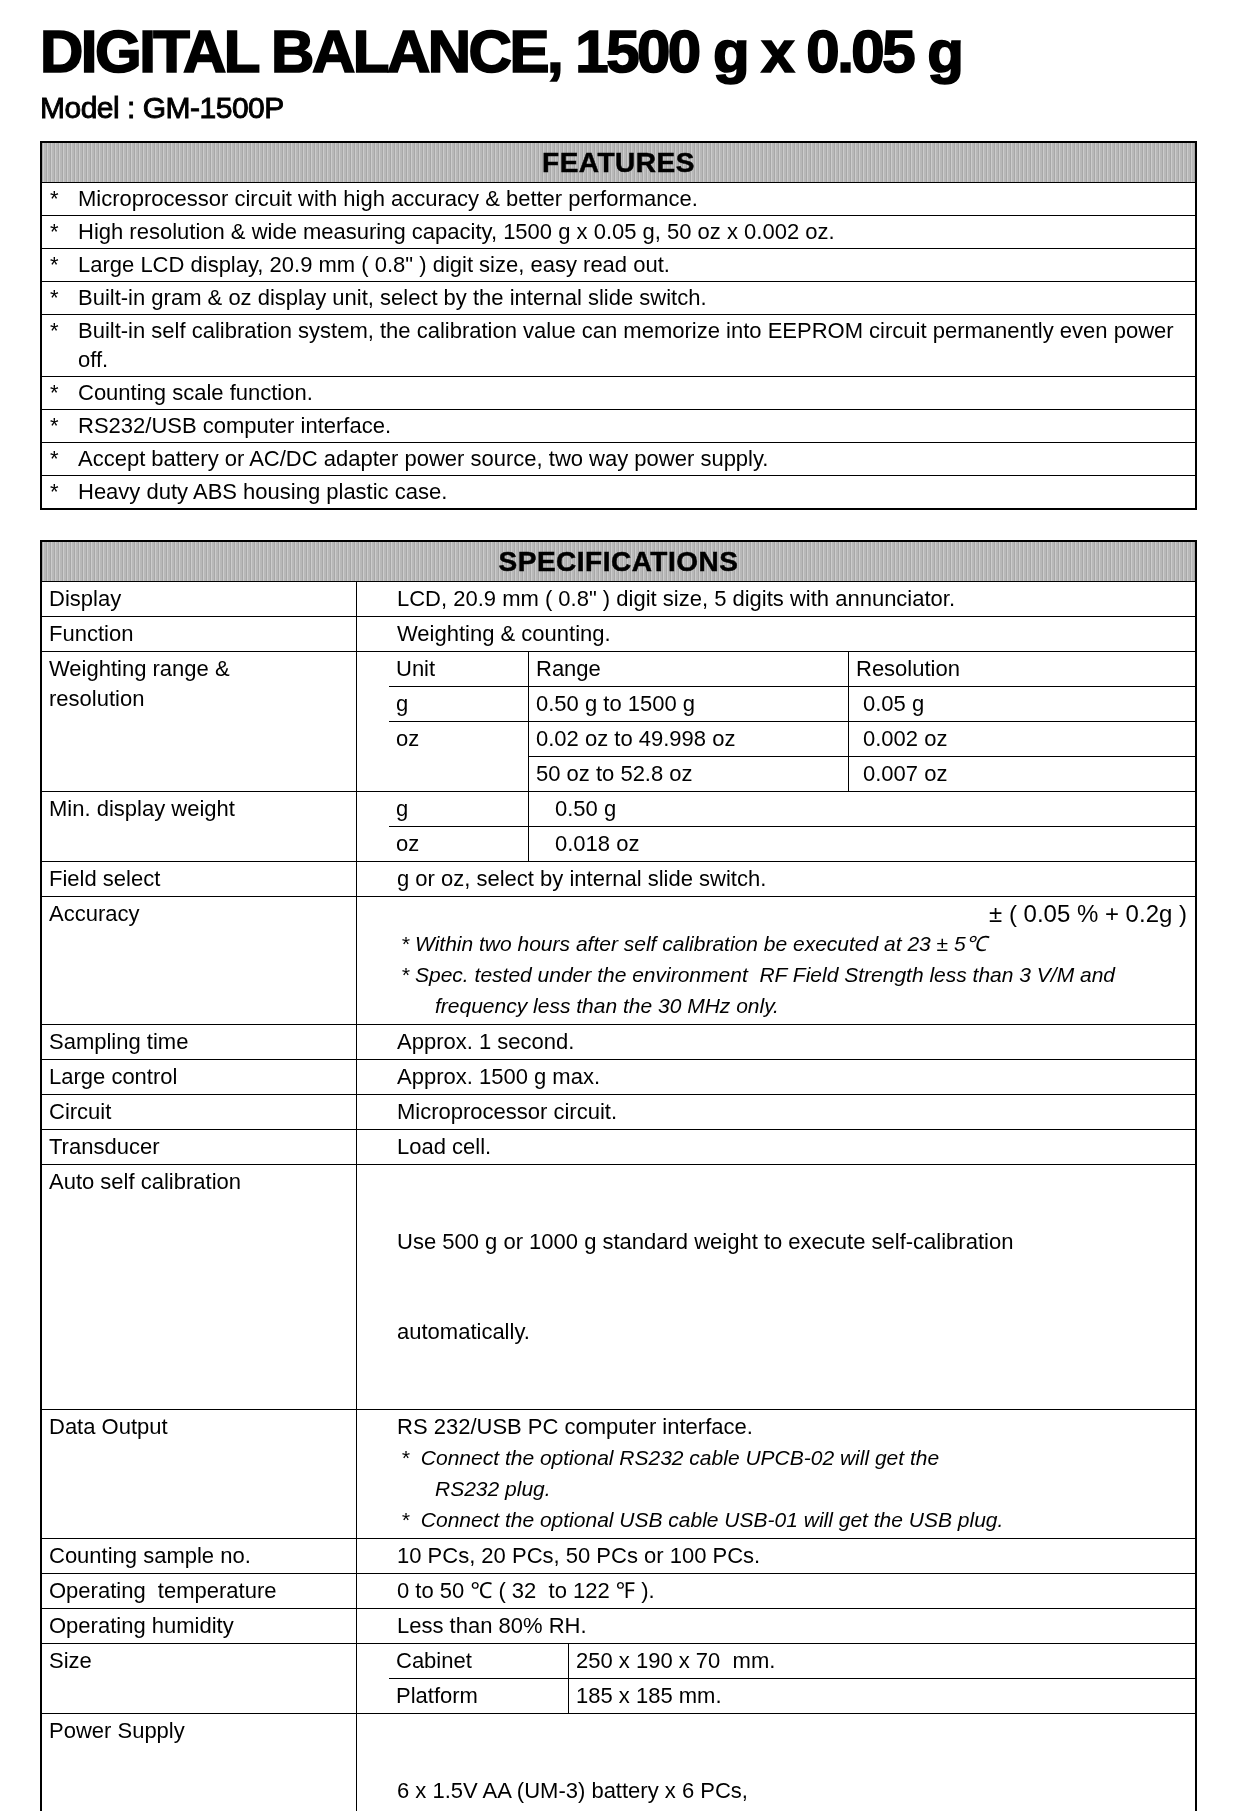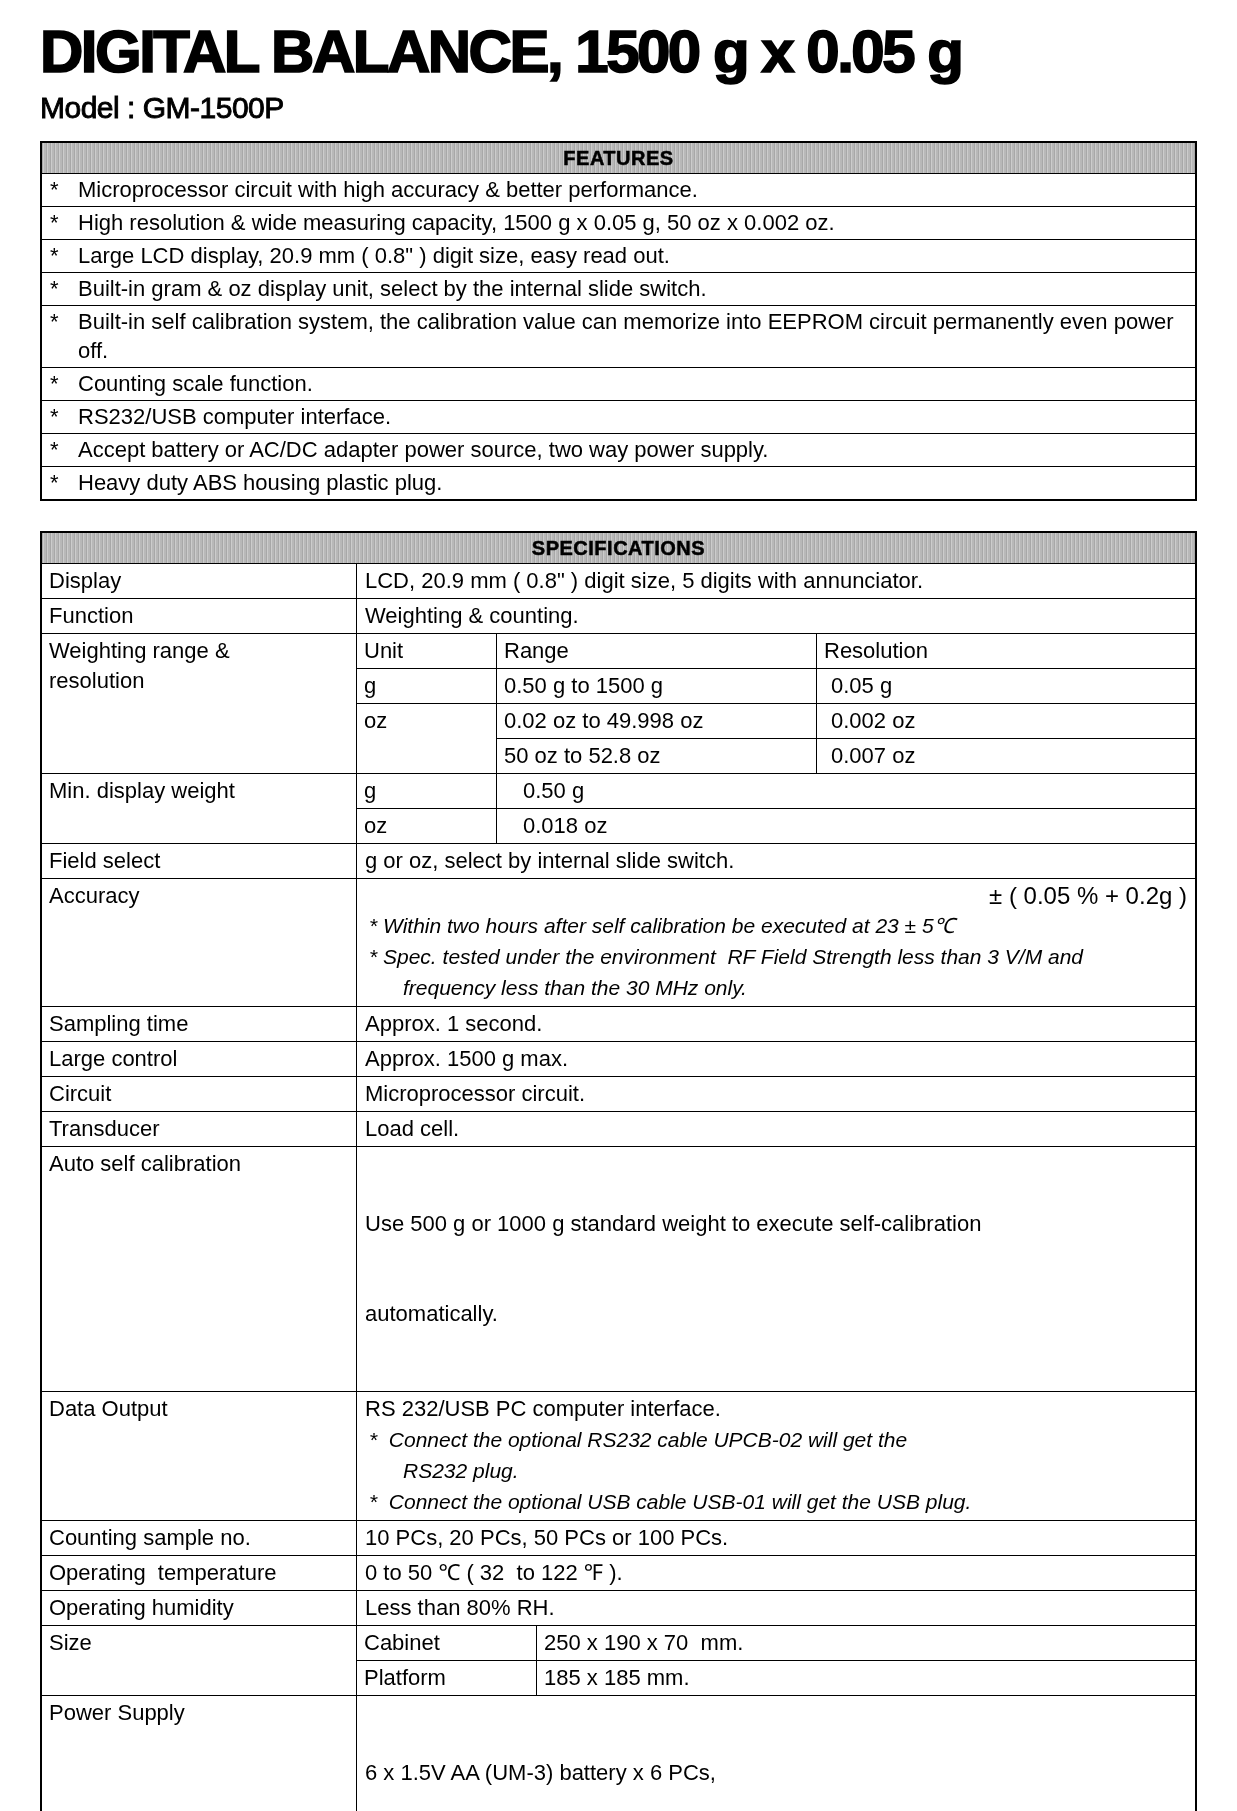--- a/index.html
+++ b/index.html
@@ -21,33 +21,33 @@
     letter-spacing:-0.5px; -webkit-text-stroke:0.9px #000;
   }
 
   .tbl { width:1157px; border:2px solid #000; background:#fff; }
   .features-tbl { margin-top:16px; }
   .specs-tbl { margin-top:30px; }
 
   .band {
     background:repeating-linear-gradient(90deg,#a8a8a8 0 1px,#cccccc 1px 2px,#b8b8b8 2px 4px);
     border-bottom:1px solid #000;
-    text-align:center; font-weight:bold; font-size:20px;
+    text-align:center; font-weight:bold; font-size:28px;
     padding:4px 0 3px 0; letter-spacing:0.5px;
     -webkit-text-stroke:0.5px #000;
   }
 
   
   .frow { display:flex; padding:1px 6px 2px 8px; font-size:22px; line-height:29px; }
   .frow + .frow { border-top:1px solid #000; }
   .fb { flex:0 0 28px; }
   .ftext { white-space:pre-wrap; }
 
   
-  .srow { display:grid; grid-template-columns:315px 1fr; }
+  .srow { display:grid; grid-template-columns:315px 1fr;gap:32px; }
   .srow + .srow { border-top:1px solid #000; }
   .slabel {
     border-right:1px solid #000; padding:2px 6px 2px 7px;
     font-size:22px; line-height:30px; white-space:pre-wrap;
   }
   .sval { padding:2px 8px; font-size:22px; line-height:30px; white-space:pre-wrap; }
 
   .subgrid { display:grid; font-size:22px; line-height:30px; }
   .wr { grid-template-columns:140px 320px 1fr; }
   .md { grid-template-columns:140px 1fr; }
@@ -106,21 +106,21 @@
     <div class="frow">
       <span class="fb">*</span>
       <span class="ftext">RS232/USB computer interface.</span>
     </div>
     <div class="frow">
       <span class="fb">*</span>
       <span class="ftext">Accept battery or AC/DC adapter power source, two way power supply.</span>
     </div>
     <div class="frow">
       <span class="fb">*</span>
-      <span class="ftext">Heavy duty ABS housing plastic plug.</span>
+      <span class="ftext">Heavy duty ABS housing plastic case.</span>
     </div>
   </div>
 
   <div class="tbl specs-tbl">
     <div class="band">SPECIFICATIONS</div>
 
     <div class="srow">
       <div class="slabel">Display</div>
       <div class="sval">LCD, 20.9 mm ( 0.8" ) digit size, 5 digits with annunciator.</div>
     </div>

